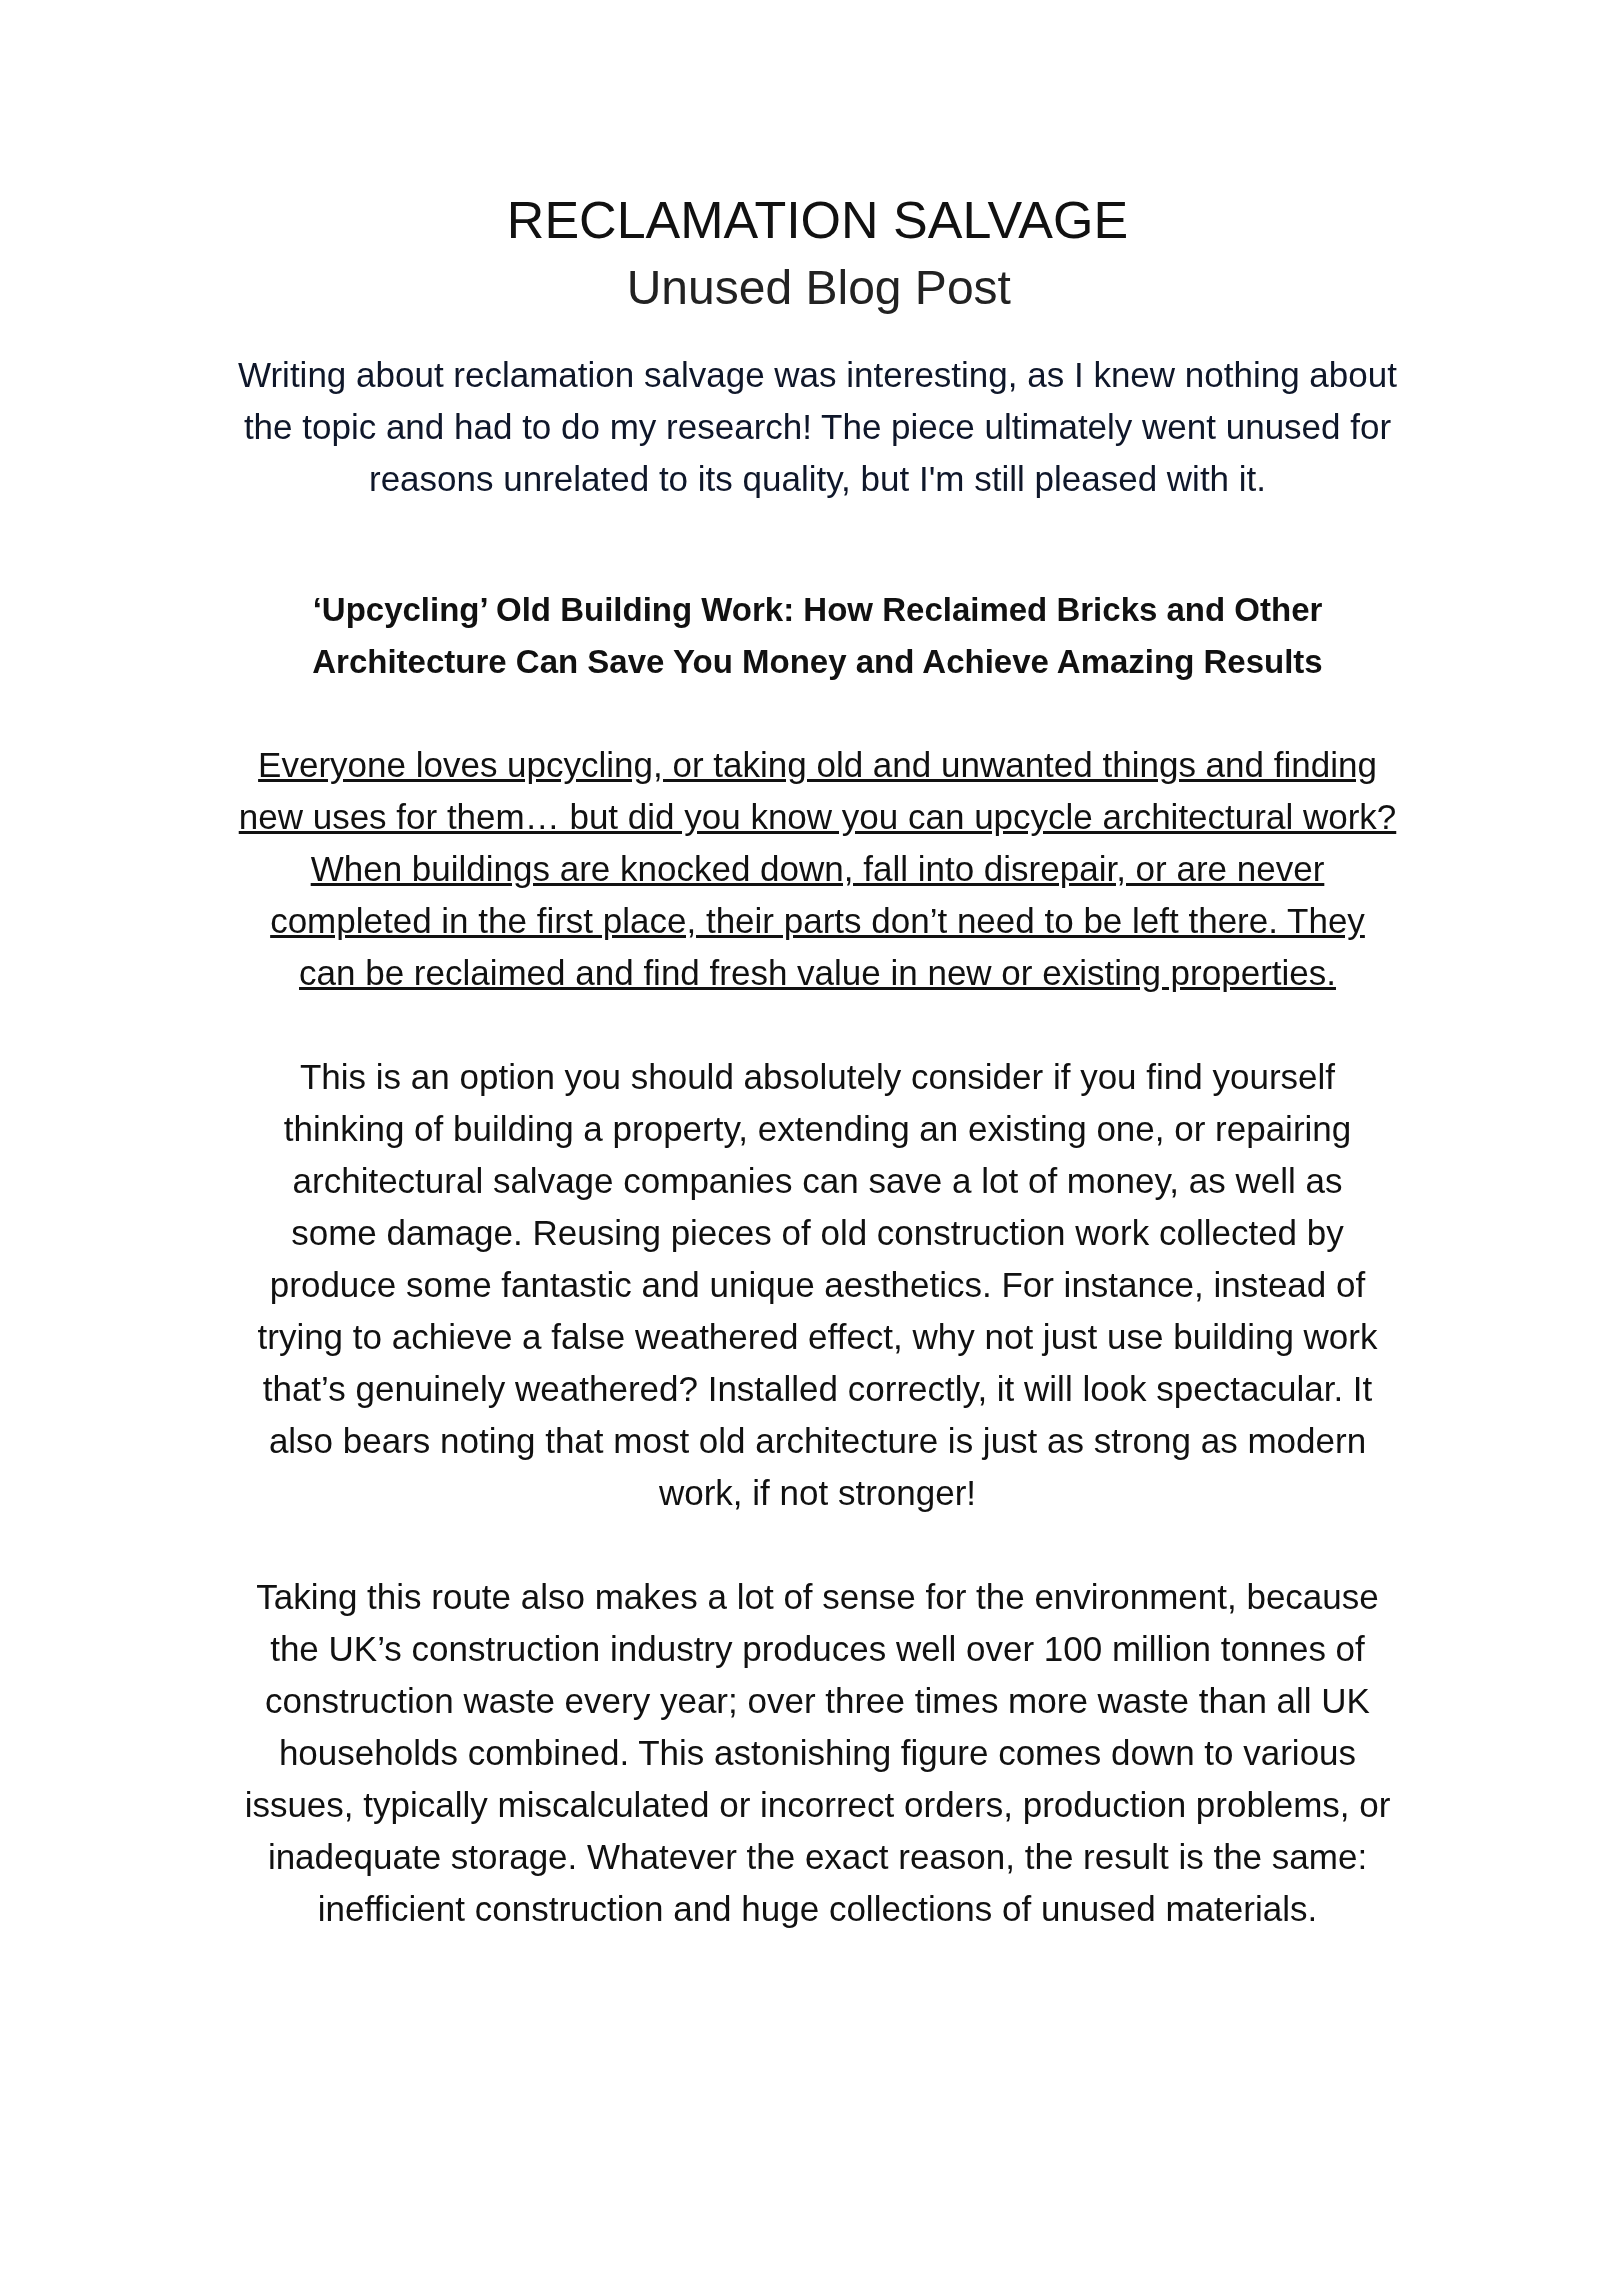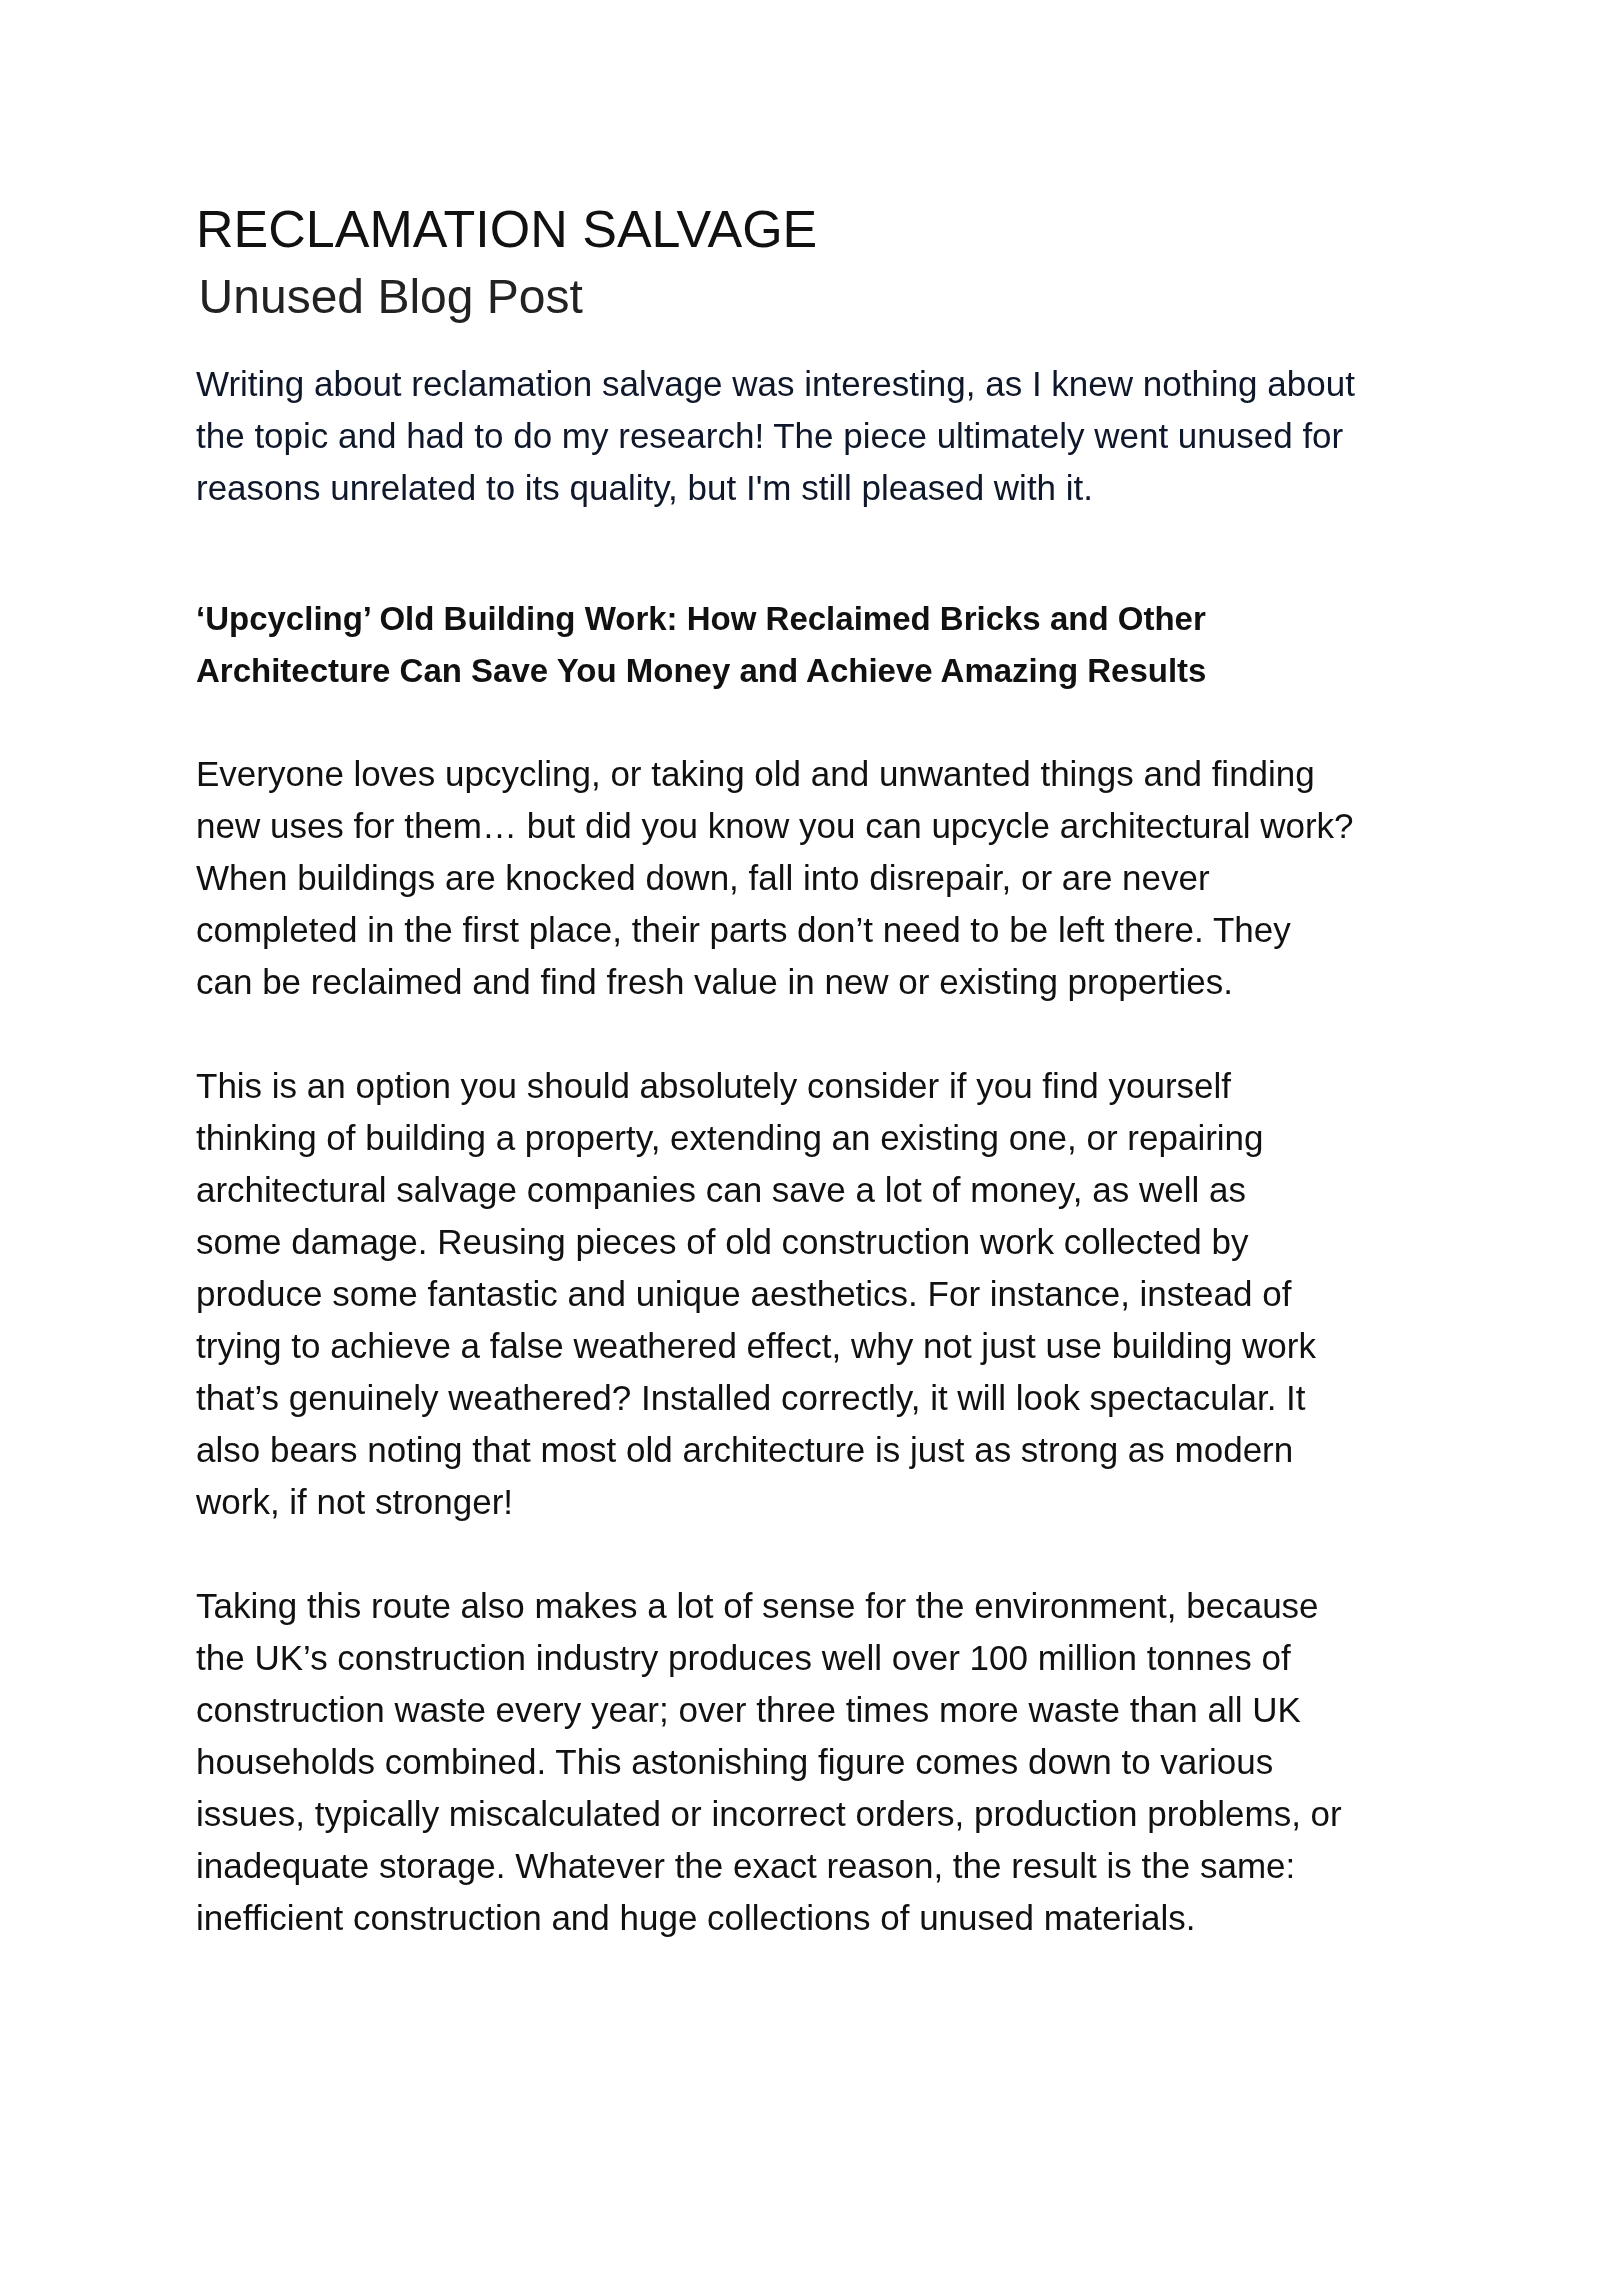--- a/index.html
+++ b/index.html
@@ -1,23 +1,23 @@
 <!DOCTYPE html>
 <html style="font-size:10.5px"><head>
 <meta charset="utf-8">
 <style>
   html, body { margin: 0; padding: 0; background: #ffffff; }
   body { width: 1623px; height: 2295px; position: relative; overflow: hidden; }
-  .page { position: absolute; left: 196px; top: 201px; width: 1243px; color: #111; font-family: "Liberation Sans", "DejaVu Sans", sans-serif; }
+  .page { position: absolute; left: 196px; top: 192px; width: 1243px; color: #111; font-family: "Liberation Sans", "DejaVu Sans", sans-serif; text-align: center; }
   .title { font-size: 52px; font-weight: 400; letter-spacing: 0px; line-height: 1.1; margin: 0; color: #111; }
   .subtitle { font-size: 48px; font-weight: 300; line-height: 1.1; margin: 13px 0 0 2.6px; color: #222; }
   .intro { margin-top: 34px; font-size: 35px; line-height: 52px; color: #0f172a; font-weight: 300; }
   .headline { margin-top: 79px; font-size: 33px; line-height: 52px; font-weight: 700; color: #111; }
   .para { margin-top: 52px; font-size: 35px; line-height: 52px; color: #111; }
-  .para.first { margin-top: 51px; }
+  .para.first { margin-top: 51px; text-decoration: underline; }
   .line { display: block; white-space: nowrap; }
 </style>
 </head>
 <body>
 
 <div class="page">
   <h1 class="title">RECLAMATION SALVAGE</h1>
   <div class="subtitle">Unused Blog Post</div>
 
   <div class="intro">

